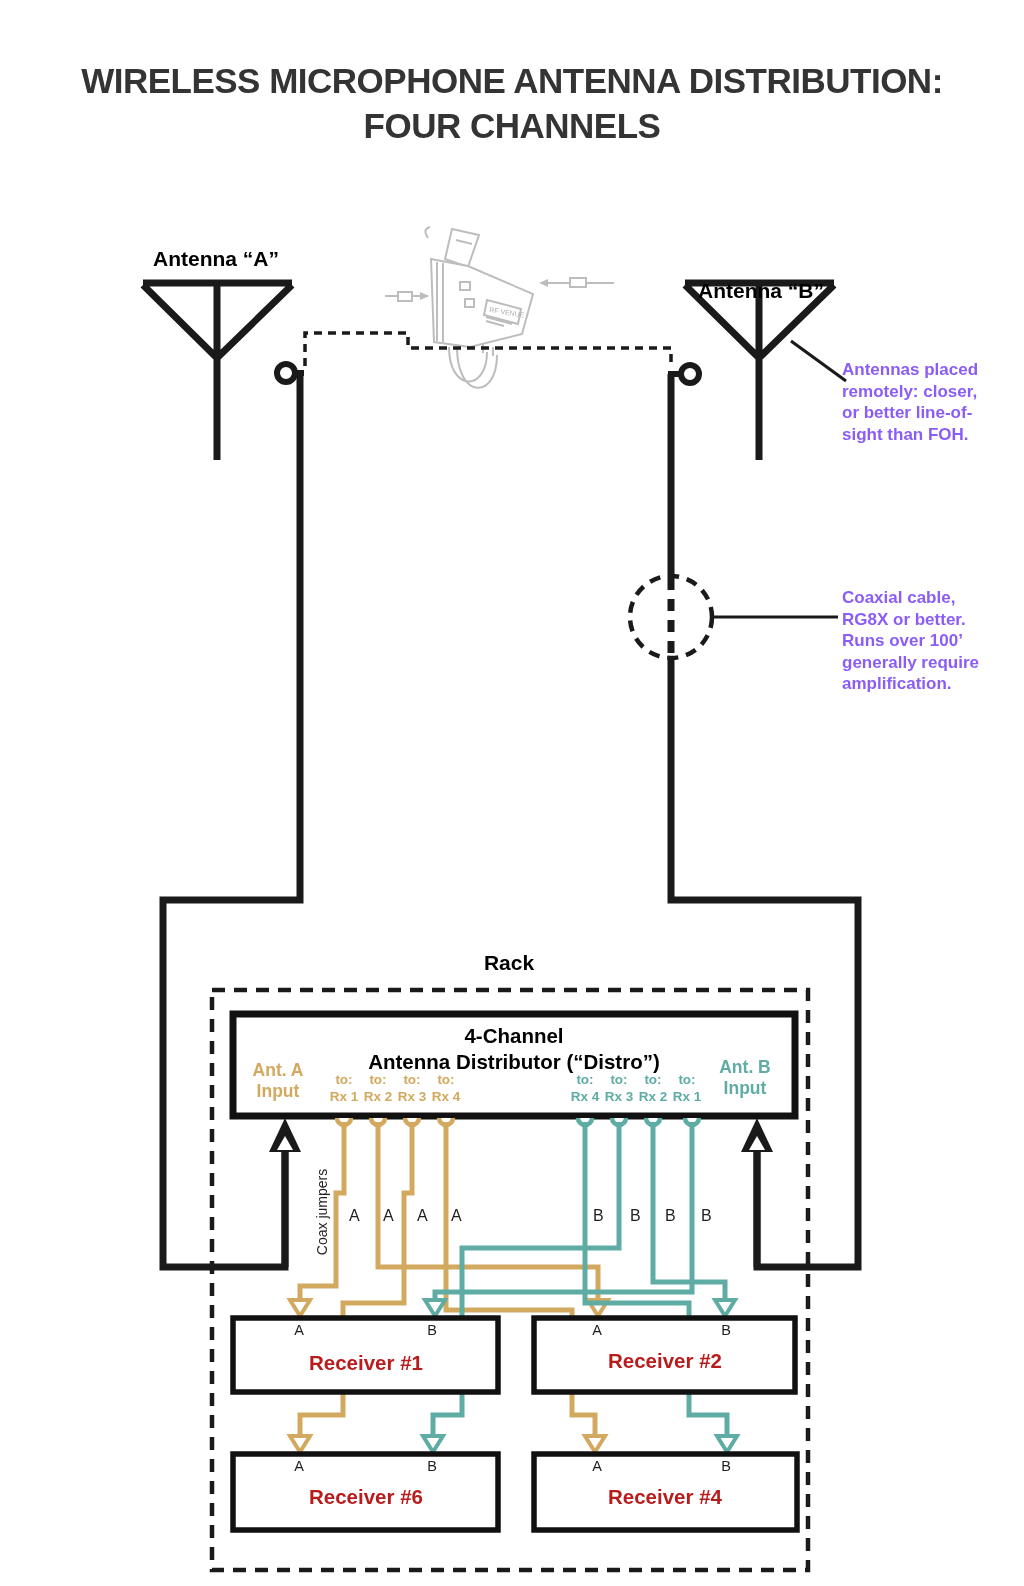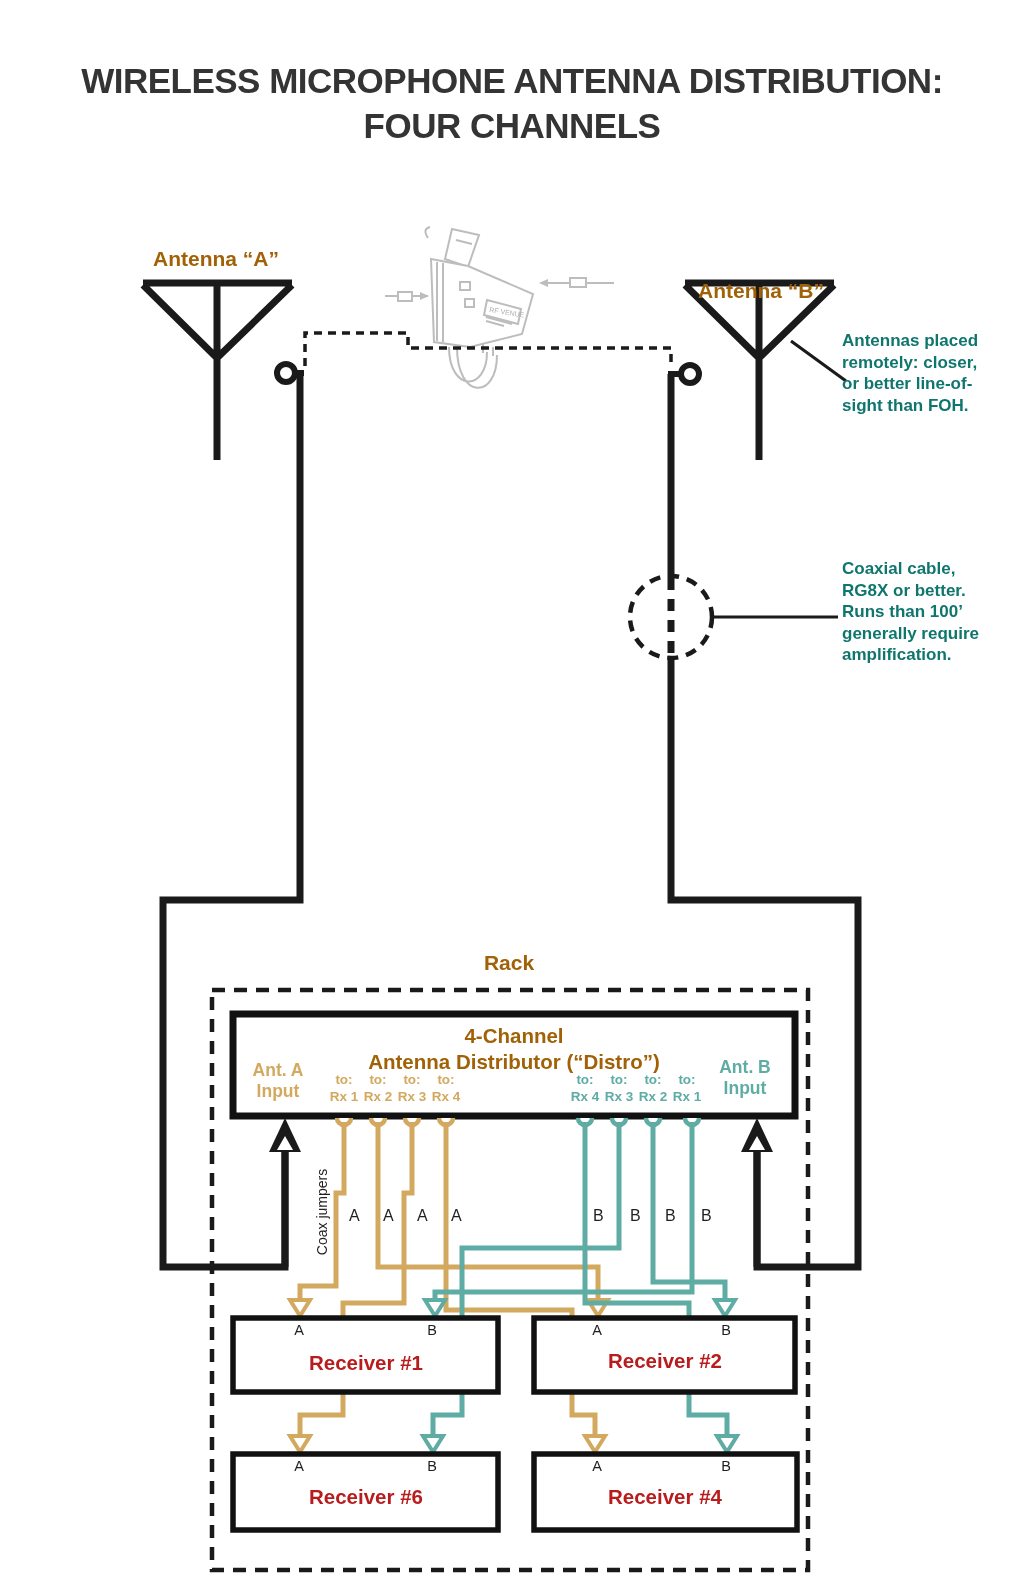--- a/index.html
+++ b/index.html
@@ -1,24 +1,24 @@
 <!DOCTYPE html>
 <html style="--yellow: #D2A95F; --teal: #5FACA5; --black: #1A1A1A;"><head>
 <meta charset="utf-8">
 <style>
   html,body{margin:0;padding:0;background:#ffffff;}
   #stage{position:relative;width:1024px;height:1586px;background:#fff;overflow:hidden;
          font-family:"Liberation Sans",sans-serif;}
   #art{position:absolute;left:0;top:0;}
-  .lbl{position:absolute;color:#a16207;white-space:pre-line;line-height:1.22;}
+  .lbl{position:absolute;color:#000000;white-space:pre-line;line-height:1.22;}
   .cx{transform:translateX(-50%);text-align:center;}
   .title{width:1024px;left:0;text-align:center;font-weight:bold;font-size:35px;
          line-height:45px;letter-spacing:-0.5px;color:#343434;}
   .antlbl{font-size:21px;font-weight:600;}
-  .note{font-size:17px;font-weight:600;line-height:21.5px;color:#0f766e;}
+  .note{font-size:17px;font-weight:600;line-height:21.5px;color:#8b5cf6;margin-top:29px;}
   .finnote{font-size:15.5px;font-weight:600;line-height:19.5px;color:#2a2a2a;}
   .rack{font-size:21px;font-weight:600;}
   .distroT{font-size:20.5px;font-weight:600;line-height:26px;}
   .inputA{font-size:17.5px;font-weight:600;line-height:21px;color:var(--yellow);}
   .inputB{font-size:17.5px;font-weight:600;line-height:21px;color:var(--teal);}
   .portA{font-size:13.5px;font-weight:600;line-height:17px;color:var(--yellow);}
   .portB{font-size:13.5px;font-weight:600;line-height:17px;color:var(--teal);}
   .abletter{font-size:16px;color:#1f1f1f;}
   .rxab{font-size:14.5px;color:#1f1f1f;}
   .rxname{font-size:20.5px;font-weight:600;color:#b91c1c;}
@@ -170,21 +170,21 @@
 
   <div class="lbl antlbl cx" style="left:216px;top:246px;">Antenna “A”</div>
   <div class="lbl antlbl cx" style="left:761px;top:246px;margin-top:32px;">Antenna “B”</div>
 
   <div class="lbl note" style="left:842px;top:330px;">Antennas placed
 remotely: closer,
 or better line-of-
 sight than FOH.</div>
   <div class="lbl note" style="left:842px;top:558px;">Coaxial cable,
 RG8X or better.
-Runs than 100’
+Runs over 100’
 generally require
 amplification.</div>
 
   <div class="lbl rack cx" style="left:509px;top:950px;">Rack</div>
 
   <div class="lbl distroT cx" style="left:514px;top:1023px;width:560px;">4-Channel
 Antenna Distributor (“Distro”)</div>
 
   <div class="lbl inputA cx" style="left:278px;top:1060px;">Ant. A
 Input</div>

